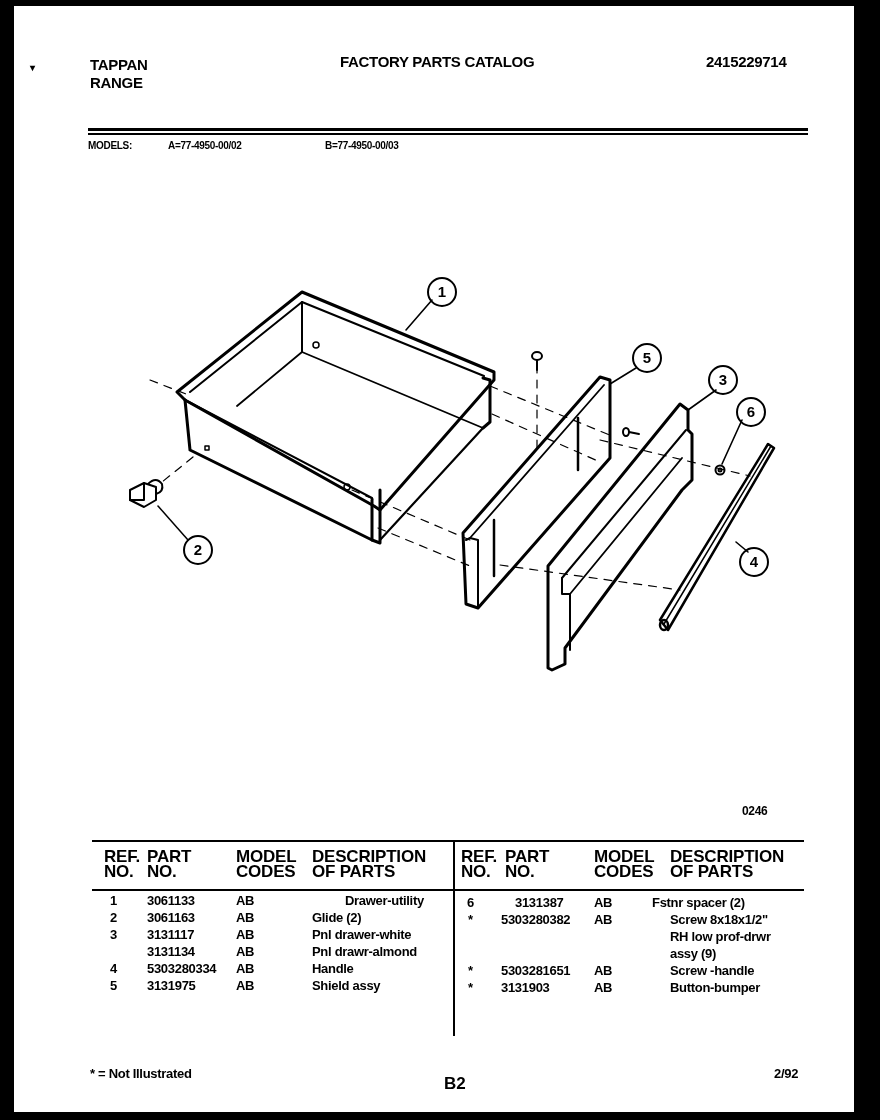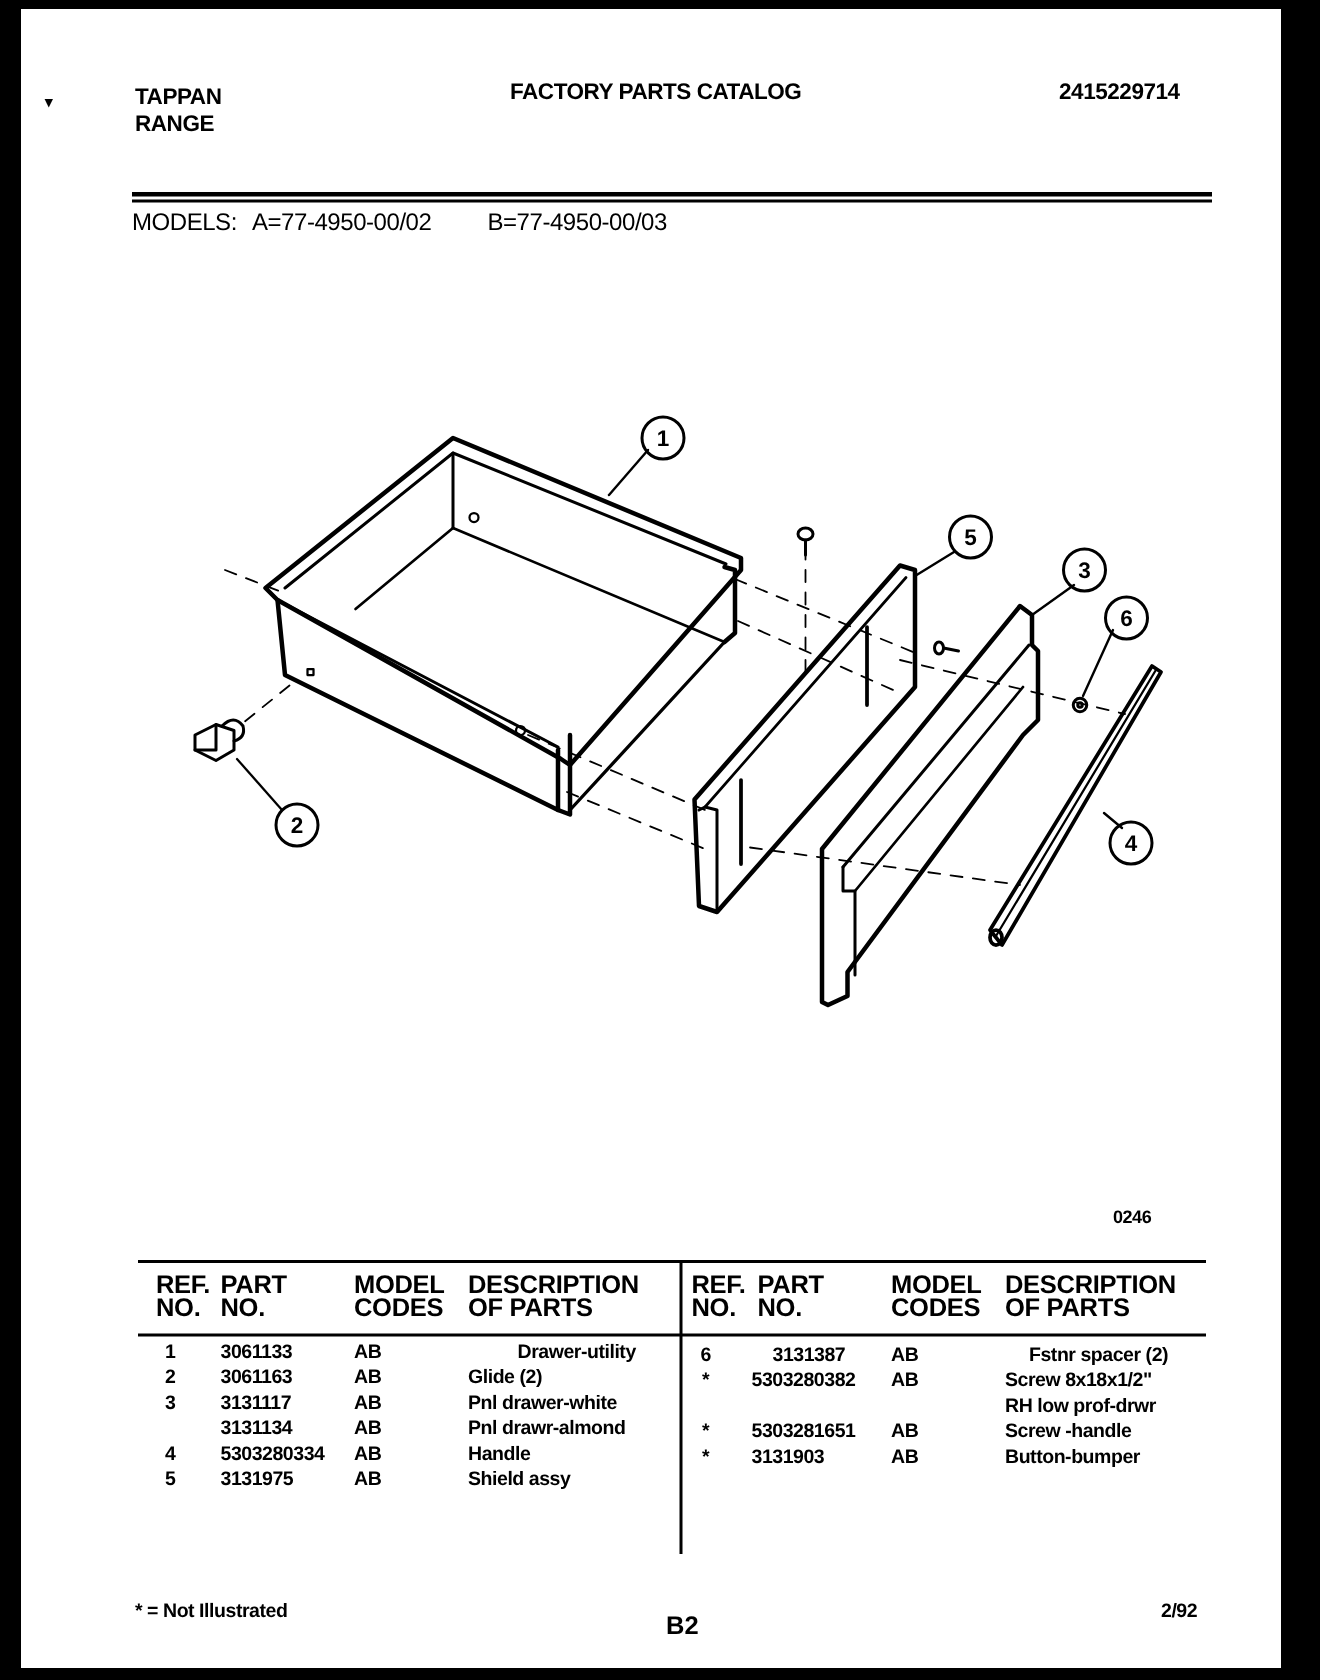--- a/index.html
+++ b/index.html
@@ -8,21 +8,21 @@
       font-family: "Liberation Sans", sans-serif; color: #000;
     }
     .page {
       position: absolute; left: 14px; top: 6px; width: 840px; height: 1106px;
       background: #fff;
     }
     .abs { position: absolute; }
     .hdr { font-size: 15px; font-weight: bold; letter-spacing: -0.3px; }
     .rule1 { position: absolute; left: 74px; top: 122px; width: 720px; height: 3px; background: #000; }
     .rule2 { position: absolute; left: 74px; top: 127px; width: 720px; height: 2px; background: #000; }
-    .models { font-size: 16px; font-weight: normal; letter-spacing: -0.3px; }
+    .models { font-size: 10px; font-weight: bold; letter-spacing: -0.3px; }
     svg.diagram { position: absolute; left: 0; top: 0; }
     .table-rule { position: absolute; height: 2px; background: #000; }
     .vdiv { position: absolute; left: 439px; top: 834px; width: 2px; height: 196px; background: #000; }
     .th { font-size: 17px; font-weight: bold; line-height: 15px; letter-spacing: -0.2px; }
     .td { font-size: 13px; font-weight: bold; line-height: 17px; letter-spacing: -0.3px; white-space: nowrap; }
     .foot { font-size: 13px; font-weight: bold; letter-spacing: -0.3px; }
     .pg { font-size: 17px; font-weight: bold; }
   </style>
 </head>
 <body>
@@ -220,35 +220,41 @@
       <span class="abs" style="left:132px;">AB</span>
       <span class="abs" style="left:208px;">Shield assy</span>
     </div>
   </div>
 
   <div class="abs" style="left:447px;top:888px;width:350px;">
     <div class="td" style="position:relative;height:17px;">
       <span class="abs" style="left:6px;">6</span>
       <span class="abs" style="left:54px;">3131387</span>
       <span class="abs" style="left:133px;">AB</span>
-      <span class="abs" style="left:225px;">Fstnr spacer (2)</span>
+      <span class="abs" style="left:191px;">Fstnr spacer (2)</span>
     </div>
     <div class="td" style="position:relative;height:17px;">
       <span class="abs" style="left:7px;">*</span>
       <span class="abs" style="left:40px;">5303280382</span>
       <span class="abs" style="left:133px;">AB</span>
       <span class="abs" style="left:209px;">Screw 8x18x1/2"</span>
     </div>
     <div class="td" style="position:relative;height:17px;">
       <span class="abs" style="left:6px;"></span>
       <span class="abs" style="left:40px;"></span>
       <span class="abs" style="left:133px;"></span>
       <span class="abs" style="left:209px;">RH low prof-drwr</span>
     </div>
     <div class="td" style="position:relative;height:17px;">
+      <span class="abs" style="left:6px;"></span>
+      <span class="abs" style="left:40px;"></span>
+      <span class="abs" style="left:133px;"></span>
+      <span class="abs" style="left:209px;">assy (9)</span>
+    </div>
+    <div class="td" style="position:relative;height:17px;">
       <span class="abs" style="left:7px;">*</span>
       <span class="abs" style="left:40px;">5303281651</span>
       <span class="abs" style="left:133px;">AB</span>
       <span class="abs" style="left:209px;">Screw -handle</span>
     </div>
     <div class="td" style="position:relative;height:17px;">
       <span class="abs" style="left:7px;">*</span>
       <span class="abs" style="left:40px;">3131903</span>
       <span class="abs" style="left:133px;">AB</span>
       <span class="abs" style="left:209px;">Button-bumper</span>

